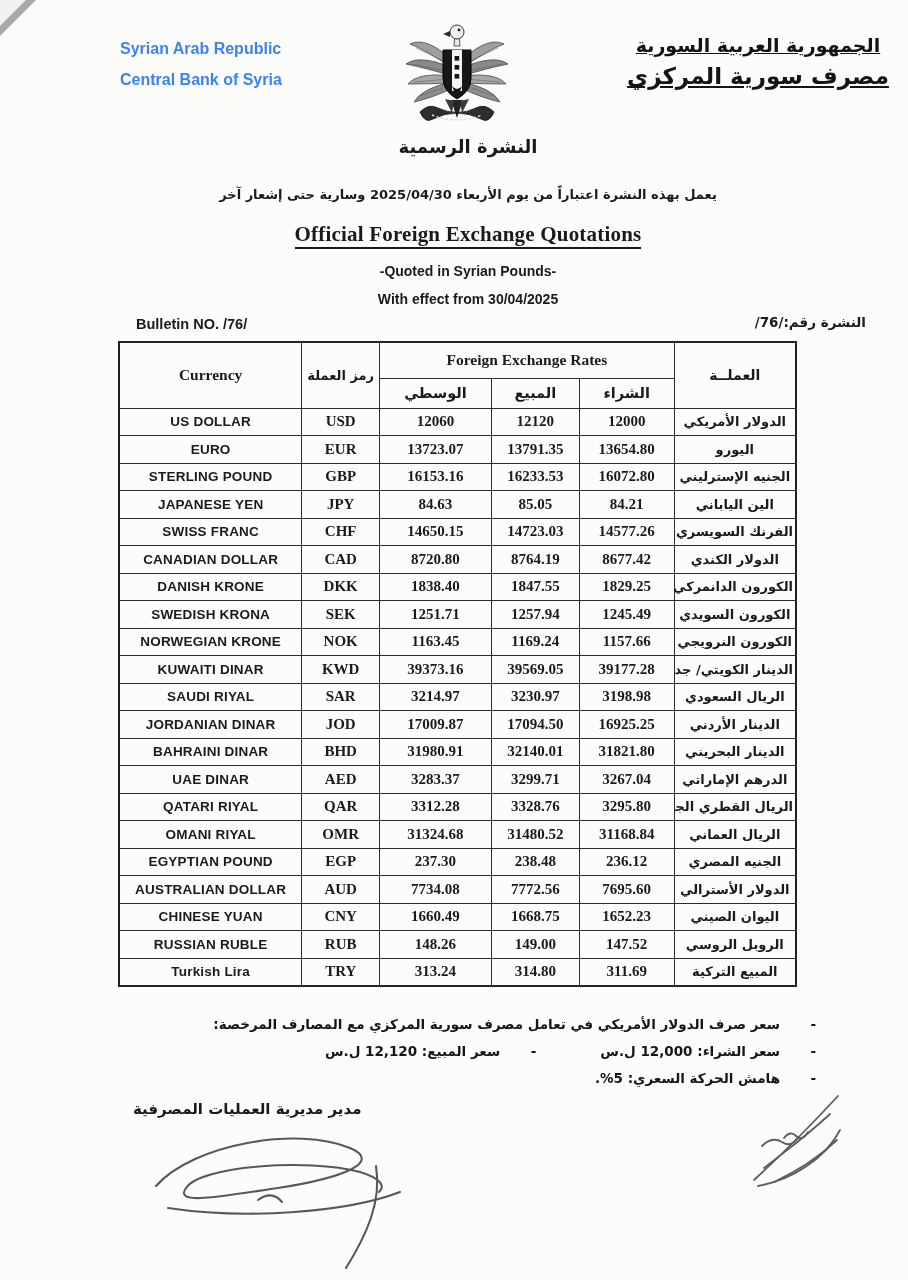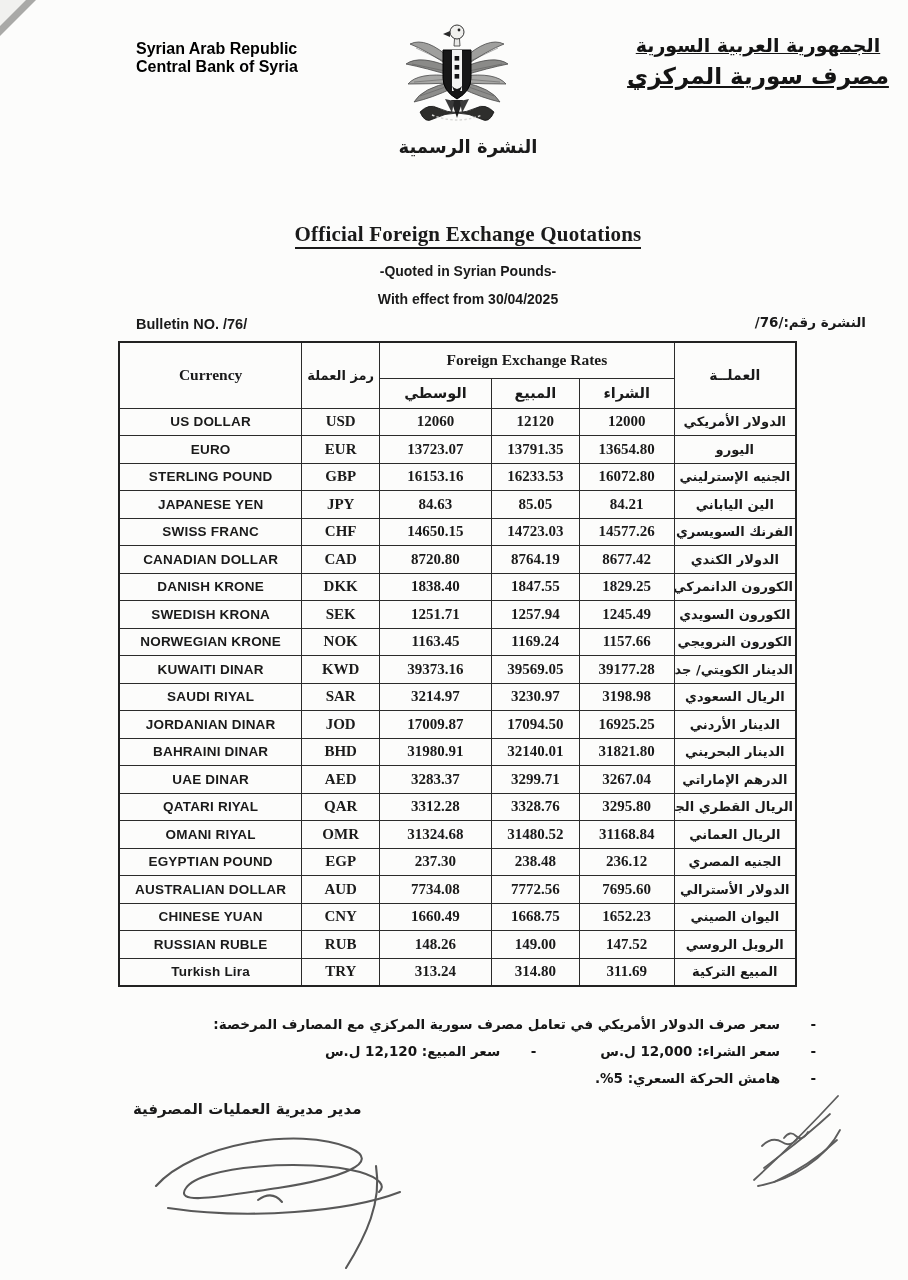--- a/index.html
+++ b/index.html
@@ -2,22 +2,22 @@
 <html lang="en"><head>
 <meta charset="utf-8">
 <style>
   html,body{margin:0;padding:0;background:#e8e8e6;}
   .page{position:relative;width:908px;height:1280px;margin:0 auto;background:#fcfcfb;overflow:hidden;color:#1a1a1a;}
   
   .fold{position:absolute;left:0;top:0;width:0;height:0;border-top:36px solid #a9a9a7;border-right:36px solid transparent;}
   .fold2{position:absolute;left:0;top:0;width:0;height:0;border-top:26px solid #f1f1ef;border-right:26px solid transparent;}
 
   
-  .hdr-left{position:absolute;left:136px;top:40px;font:700 16px "Liberation Sans",sans-serif;color:#000000;}
-  .hdr-left .l2{margin-top:0;}
+  .hdr-left{position:absolute;left:120px;top:40px;font:700 16px "Liberation Sans",sans-serif;color:#3b82f6;}
+  .hdr-left .l2{margin-top:13px;}
   .emblem{position:absolute;left:402px;top:20px;width:110px;height:114px;}
   .hdr-right{position:absolute;right:16px;top:34px;width:268px;text-align:center;direction:rtl;color:#141414;text-decoration:underline;}
   .hdr-right .a1{font:700 19px "DejaVu Sans",sans-serif;letter-spacing:-0.5px;}
   .hdr-right .a2{font:700 23px "DejaVu Sans",sans-serif;margin-top:7px;letter-spacing:-1px;}
 
   .center-band{position:absolute;left:28px;width:880px;text-align:center;}
   .t-ar{top:136px;font:700 18px "DejaVu Sans",sans-serif;}
   .t-eff-ar{top:187px;direction:rtl;font:700 13px "DejaVu Sans",sans-serif;}
   .t-en{top:222px;}
   .t-en span{font:700 21px "Liberation Serif",serif;letter-spacing:.2px;border-bottom:2.5px solid #1a1a1a;padding-bottom:1px;}
@@ -104,20 +104,21 @@
     <path d="M18,92 q9,-9 18,-4 q19,9 38,0 q9,-5 18,4 q-5,12 -13,7 q-24,-12 -48,0 q-8,5 -13,-7 z" fill="#2e2e2c" stroke="#111" stroke-width="0.8"></path>
     <path d="M30,95 q25,10 50,0" stroke="#d8d8d6" stroke-width="1.4" fill="none" stroke-dasharray="2.5 2.2"></path>
   </svg>
 
   <div class="hdr-right">
     <div class="a1">الجمهورية العربية السورية</div>
     <div class="a2">مصرف سورية المركزي</div>
   </div>
 
   <div class="center-band t-ar">النشرة الرسمية</div>
+  <div class="center-band t-eff-ar">يعمل بهذه النشرة اعتباراً من يوم الأربعاء 2025/04/30 وسارية حتى إشعار آخر</div>
   <div class="center-band t-en"><span>Official Foreign Exchange Quotations</span></div>
   <div class="center-band t-quoted">-Quoted in Syrian Pounds-</div>
   <div class="center-band t-effect">With effect from 30/04/2025</div>
 
   <div class="bull-en">Bulletin NO. /76/</div>
   <div class="bull-ar">النشرة رقم:/76/</div>
 
   <table class="rates">
     <colgroup>
       <col style="width:27%">

